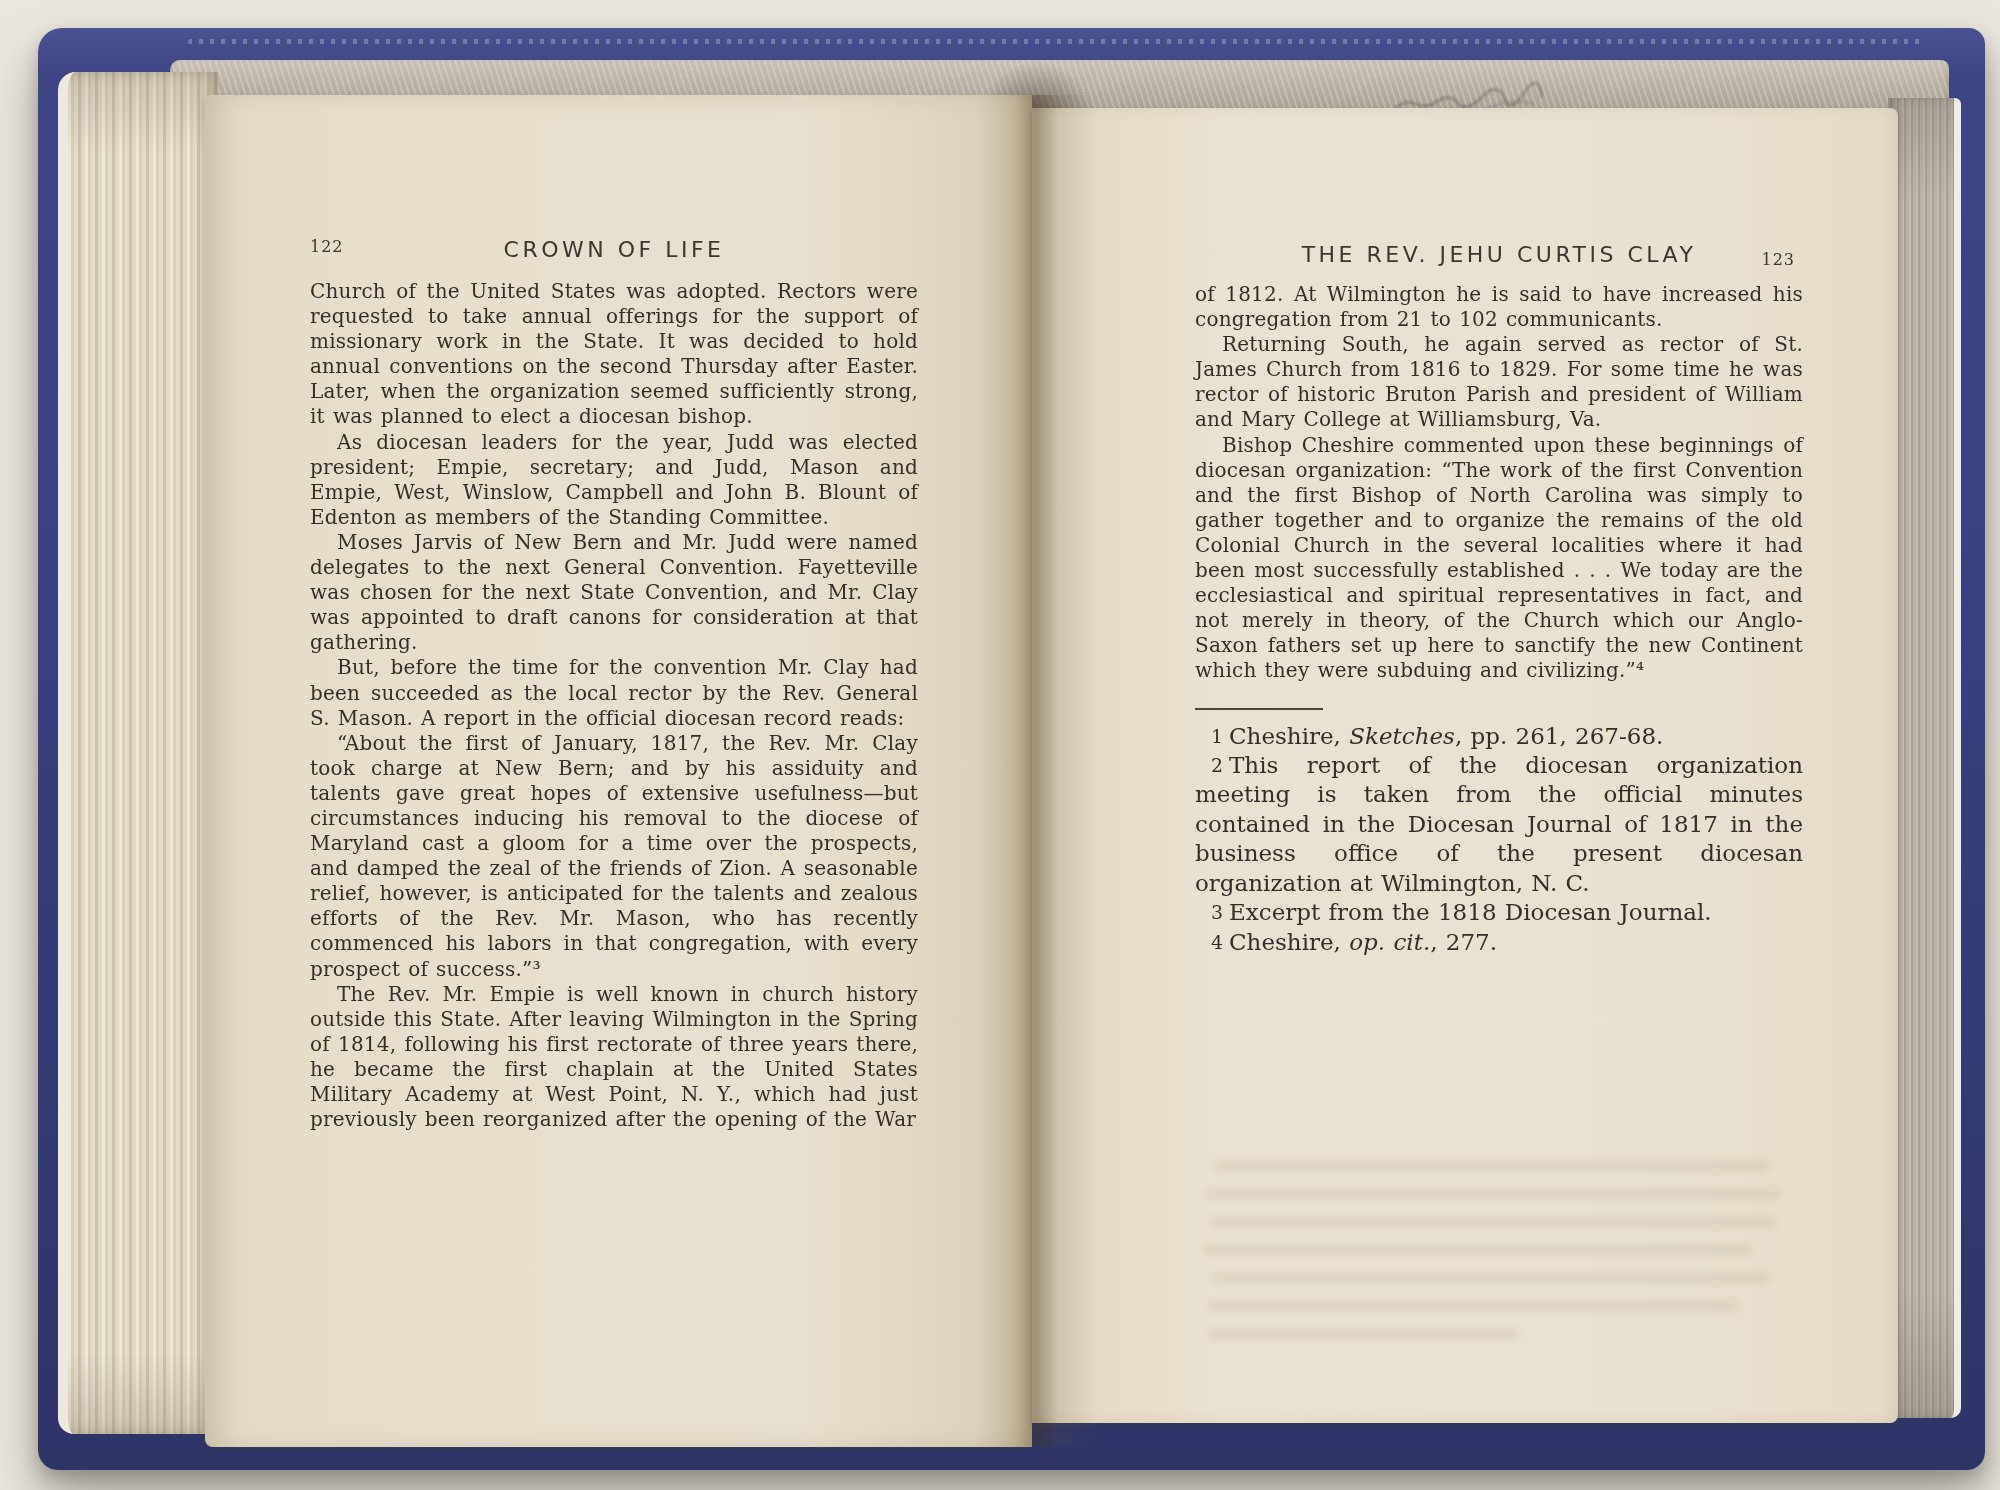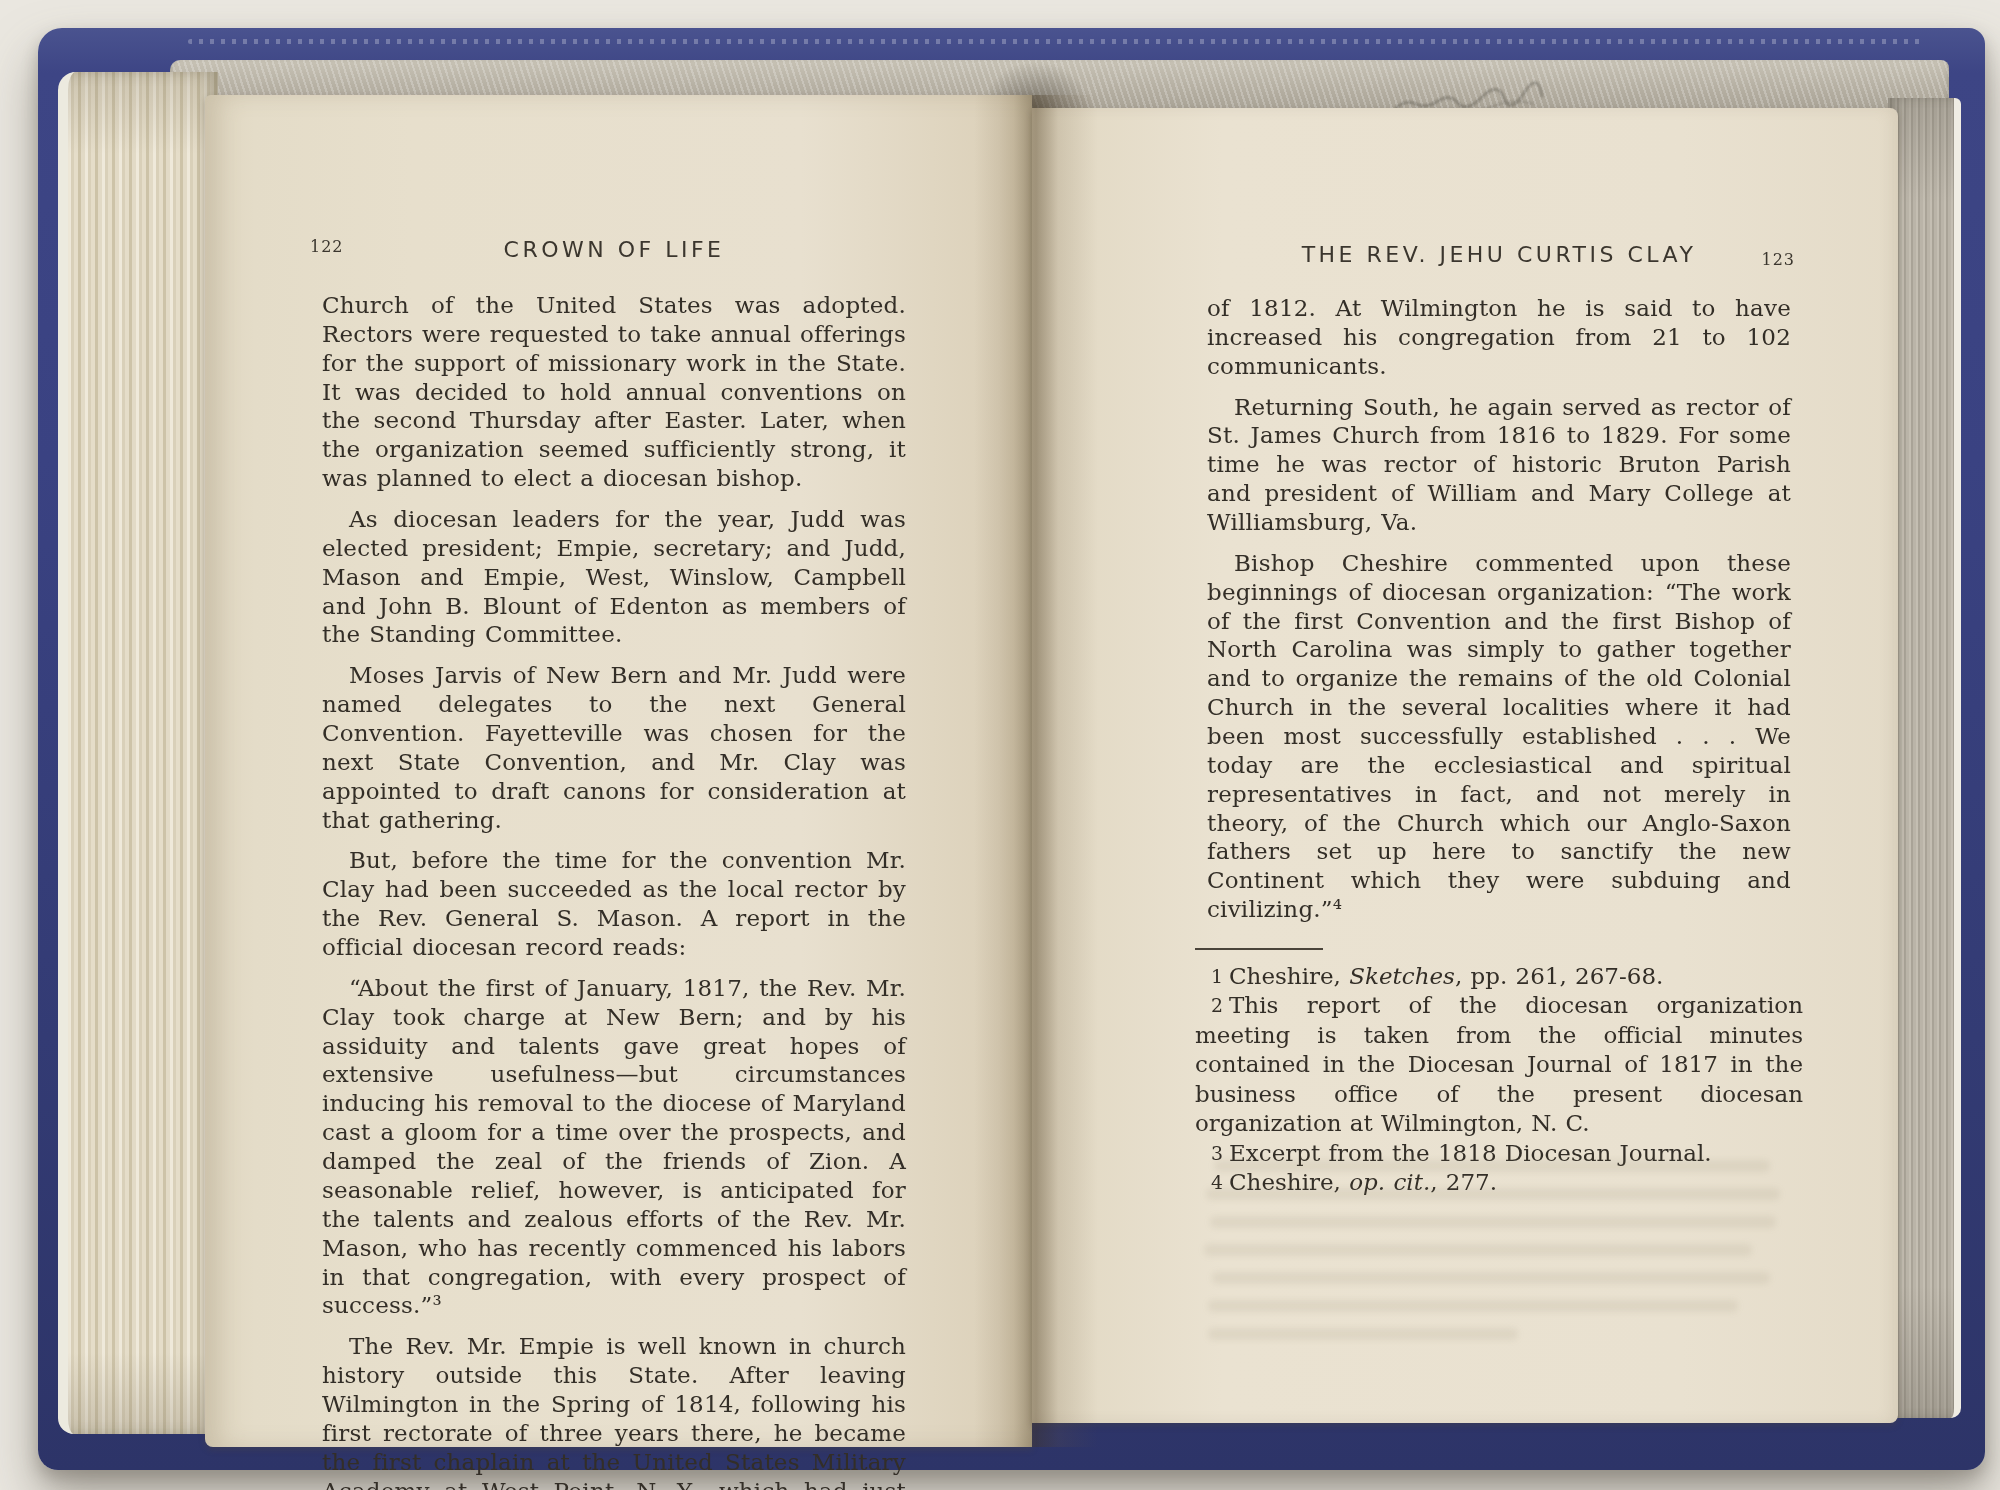--- a/index.html
+++ b/index.html
@@ -90,21 +90,21 @@
     font-size:22px;letter-spacing:3.5px;color:var(--header-ink);
   }
   .page-num{position:absolute;font-size:16px;letter-spacing:1px;color:var(--header-ink);}
   .page-num.left{left:0;top:0;}
   .page-num.right{right:8px;top:8px;}
   
   .page-body{position:absolute;text-align:justify;}
   .page-left .page-body{left:105px;width:608px;top:184px;}
   .page-right .page-body{left:163px;width:608px;top:174px;}
   .para{
-    margin:12px;font-size:23px;line-height:1.255;word-spacing:1.5px;letter-spacing:.2px;
+    margin:0;font-size:20px;line-height:1.255;word-spacing:1.5px;letter-spacing:.2px;
     color:var(--ink);text-align:justify;
   }
   .para.indent{text-indent:27px;}
   
   .footnote-rule{
     width:128px;height:0;border-top:2px solid #4a443a;
     margin:24px 0 12px 0;
   }
   .footnotes{width:608px;}
   .footnote{

